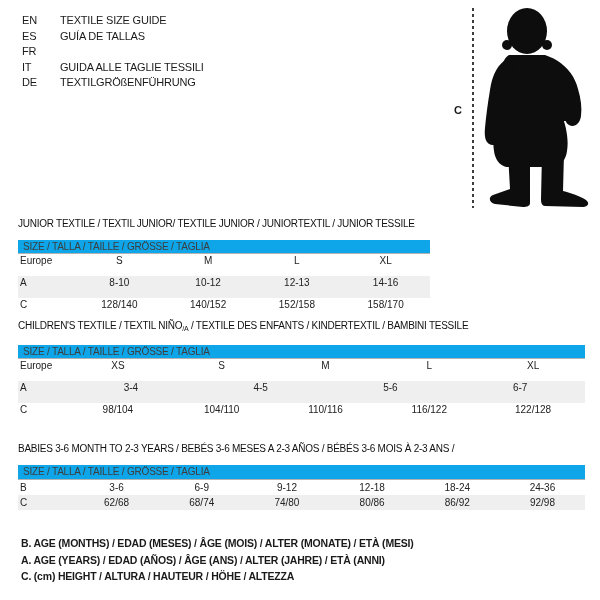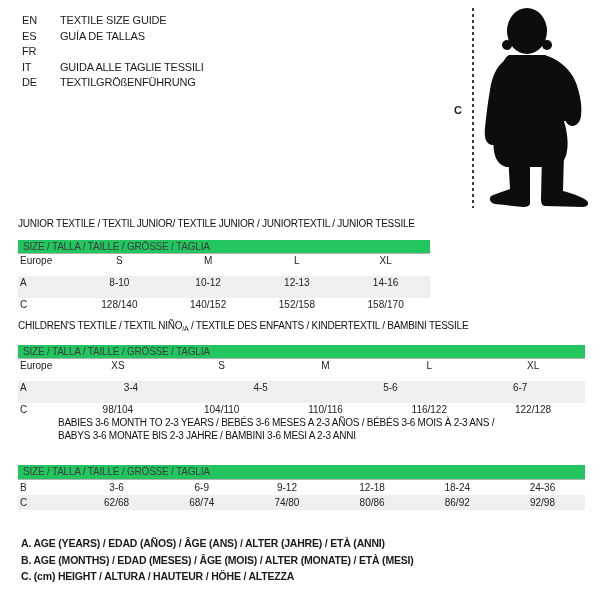--- a/index.html
+++ b/index.html
@@ -25,34 +25,34 @@
   .height-label{left:449px;top:104px;width:18px;text-align:center;
     font-size:11px;font-weight:bold;}
   .baby-svg{left:484px;top:5px;}
 
   
   .tbl-title{left:18px;font-size:10px;font-weight:normal;
     letter-spacing:-0.25px;color:#111;white-space:nowrap;}
   .tbl-title-2line{white-space:normal;line-height:13px;width:480px;}
   .tbl{left:18px;}
   .t1{width:412px;} .t2{width:567px;} .t3{width:567px;}
-  .size-bar{height:13px;line-height:13px;background:#22c55e;
+  .size-bar{height:13px;line-height:13px;background:#0ea5e9;
     border-bottom:1px solid #b2b2b2;color:#3d3d3d;
     font-size:10px;padding-left:5px;letter-spacing:-0.2px;}
   .trow{display:flex;height:22px;line-height:14px;font-size:10px;color:#222;}
   .trow.shaded{background:#efefef;}
   .lbl{text-align:left;padding-left:2px;}
   .t1 .lbl{width:55px;} .t2 .lbl{width:46px;} .t3 .lbl{width:54px;}
   .val{flex:1;text-align:center;}
   .sub-sz{font-size:7px;vertical-align:-2px;}
 
   
   .t1-title{top:218px;} .t1-body{top:240px;}
   .t2-title{top:320px;} .t2-body{top:345px;}
-  .t3-title{top:416px;margin-left:40px;} .t3-body{top:465px;}
+  .t3-title{top:442px;} .t3-body{top:465px;}
   .t3-body .trow{height:15px;line-height:15px;}
   .t3-body .size-bar{height:14px;line-height:14px;}
 
   
   .footnotes{left:21px;top:535px;}
   .footnote{height:16.5px;line-height:16.5px;font-size:10.5px;
     font-weight:bold;letter-spacing:-0.2px;white-space:nowrap;}
 </style>
 </head>
 <body>
@@ -142,21 +142,20 @@
     <span class="val">98/104</span>
     <span class="val">104/110</span>
     <span class="val">110/116</span>
     <span class="val">116/122</span>
     <span class="val">122/128</span>
   </div>
 </div>
 
 <div class="abs tbl-title tbl-title-2line t3-title">
   <div>BABIES 3-6 MONTH TO 2-3 YEARS / BEBÉS 3-6 MESES A 2-3 AÑOS / BÉBÉS 3-6 MOIS À 2-3 ANS /</div>
-  <div>BABYS 3-6 MONATE BIS 2-3 JAHRE / BAMBINI 3-6 MESI A 2-3 ANNI</div>
 </div>
 <div class="abs tbl t3 t3-body">
   <div class="size-bar">SIZE / TALLA / TAILLE / GRÖSSE / TAGLIA</div>
   <div class="trow">
     <span class="lbl">B</span>
     <span class="val">3-6</span>
     <span class="val">6-9</span>
     <span class="val">9-12</span>
     <span class="val">12-18</span>
     <span class="val">18-24</span>
@@ -167,16 +166,16 @@
     <span class="val">62/68</span>
     <span class="val">68/74</span>
     <span class="val">74/80</span>
     <span class="val">80/86</span>
     <span class="val">86/92</span>
     <span class="val">92/98</span>
   </div>
 </div>
 
 <div class="abs footnotes">
+  <div class="footnote">B. AGE (MONTHS) / EDAD (MESES) / ÂGE (MOIS) / ALTER (MONATE) / ETÀ (MESI)</div>
   <div class="footnote">A. AGE (YEARS) / EDAD (AÑOS) / ÂGE (ANS) / ALTER (JAHRE) / ETÀ (ANNI)</div>
-  <div class="footnote">B. AGE (MONTHS) / EDAD (MESES) / ÂGE (MOIS) / ALTER (MONATE) / ETÀ (MESI)</div>
   <div class="footnote">C. (cm) HEIGHT / ALTURA / HAUTEUR / HÖHE / ALTEZZA</div>
 </div>
 
 </body></html>

